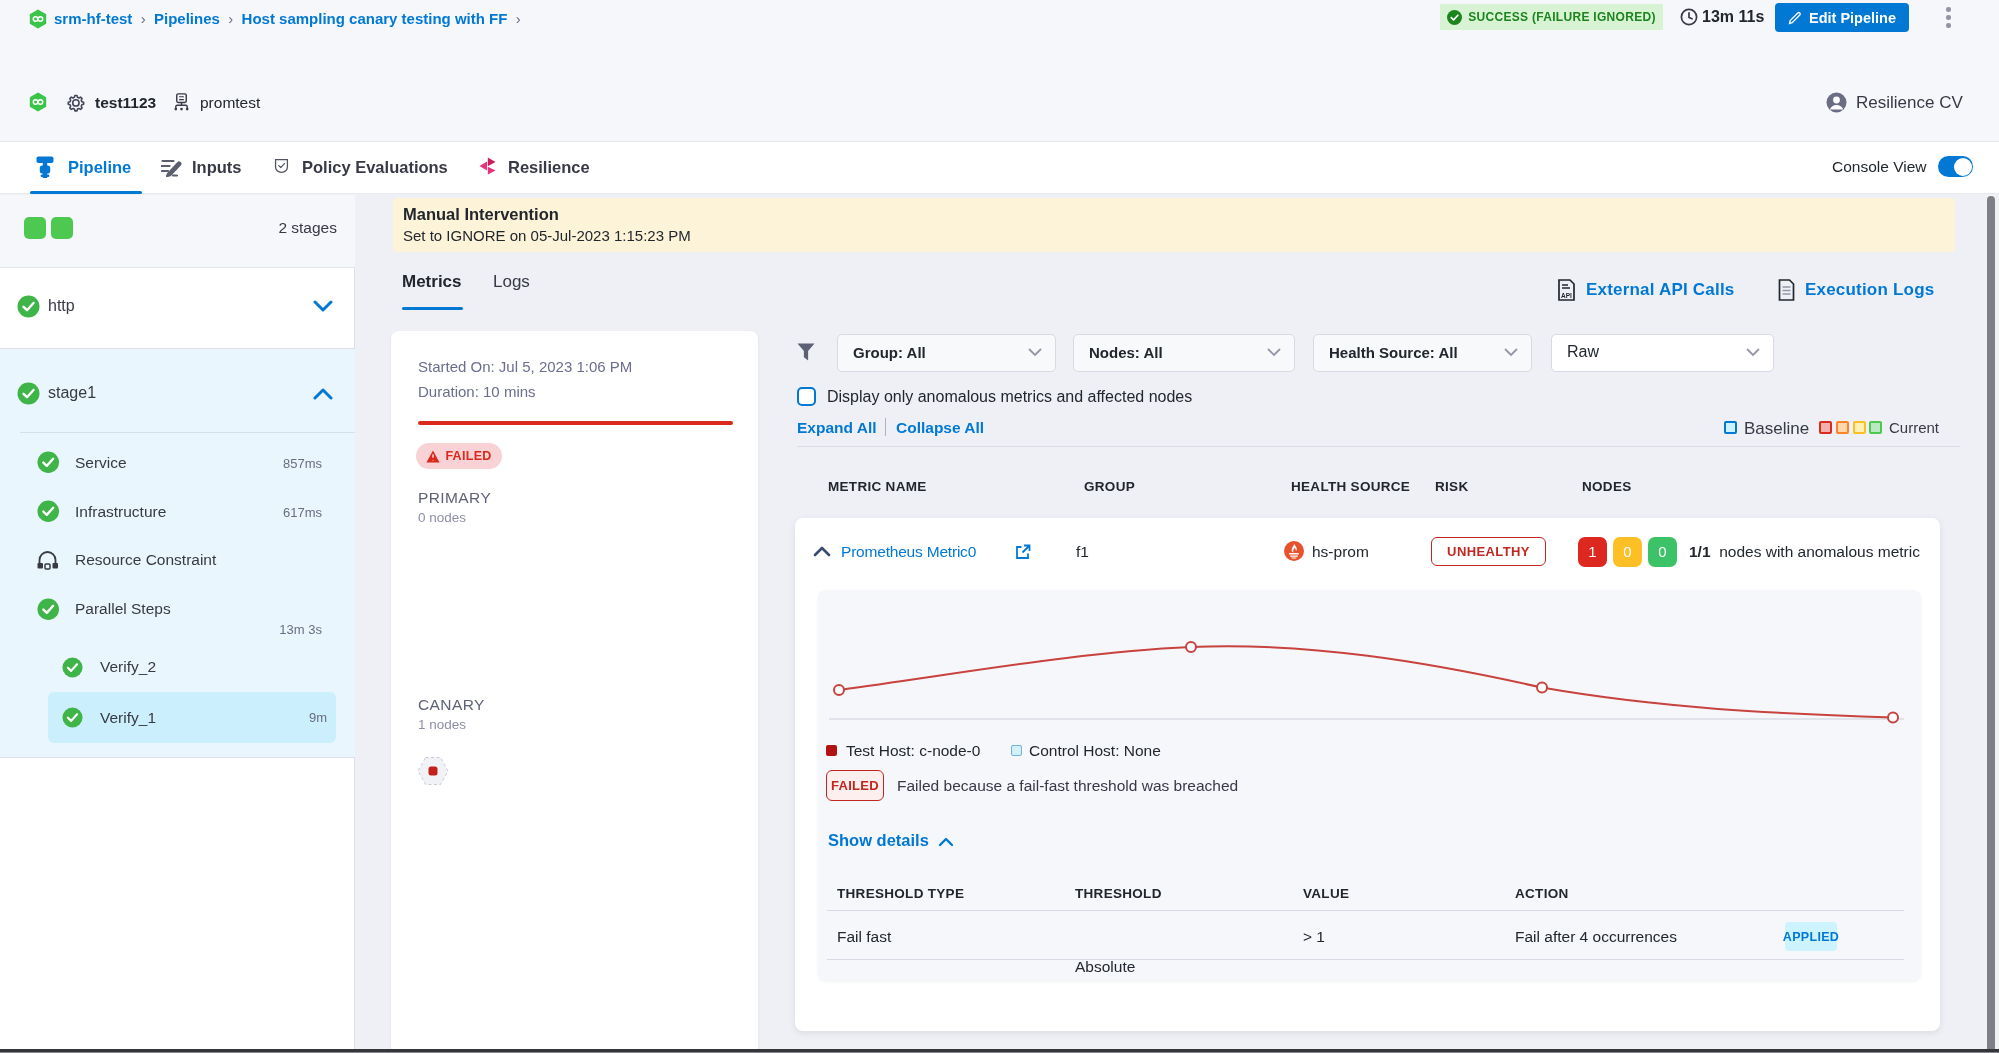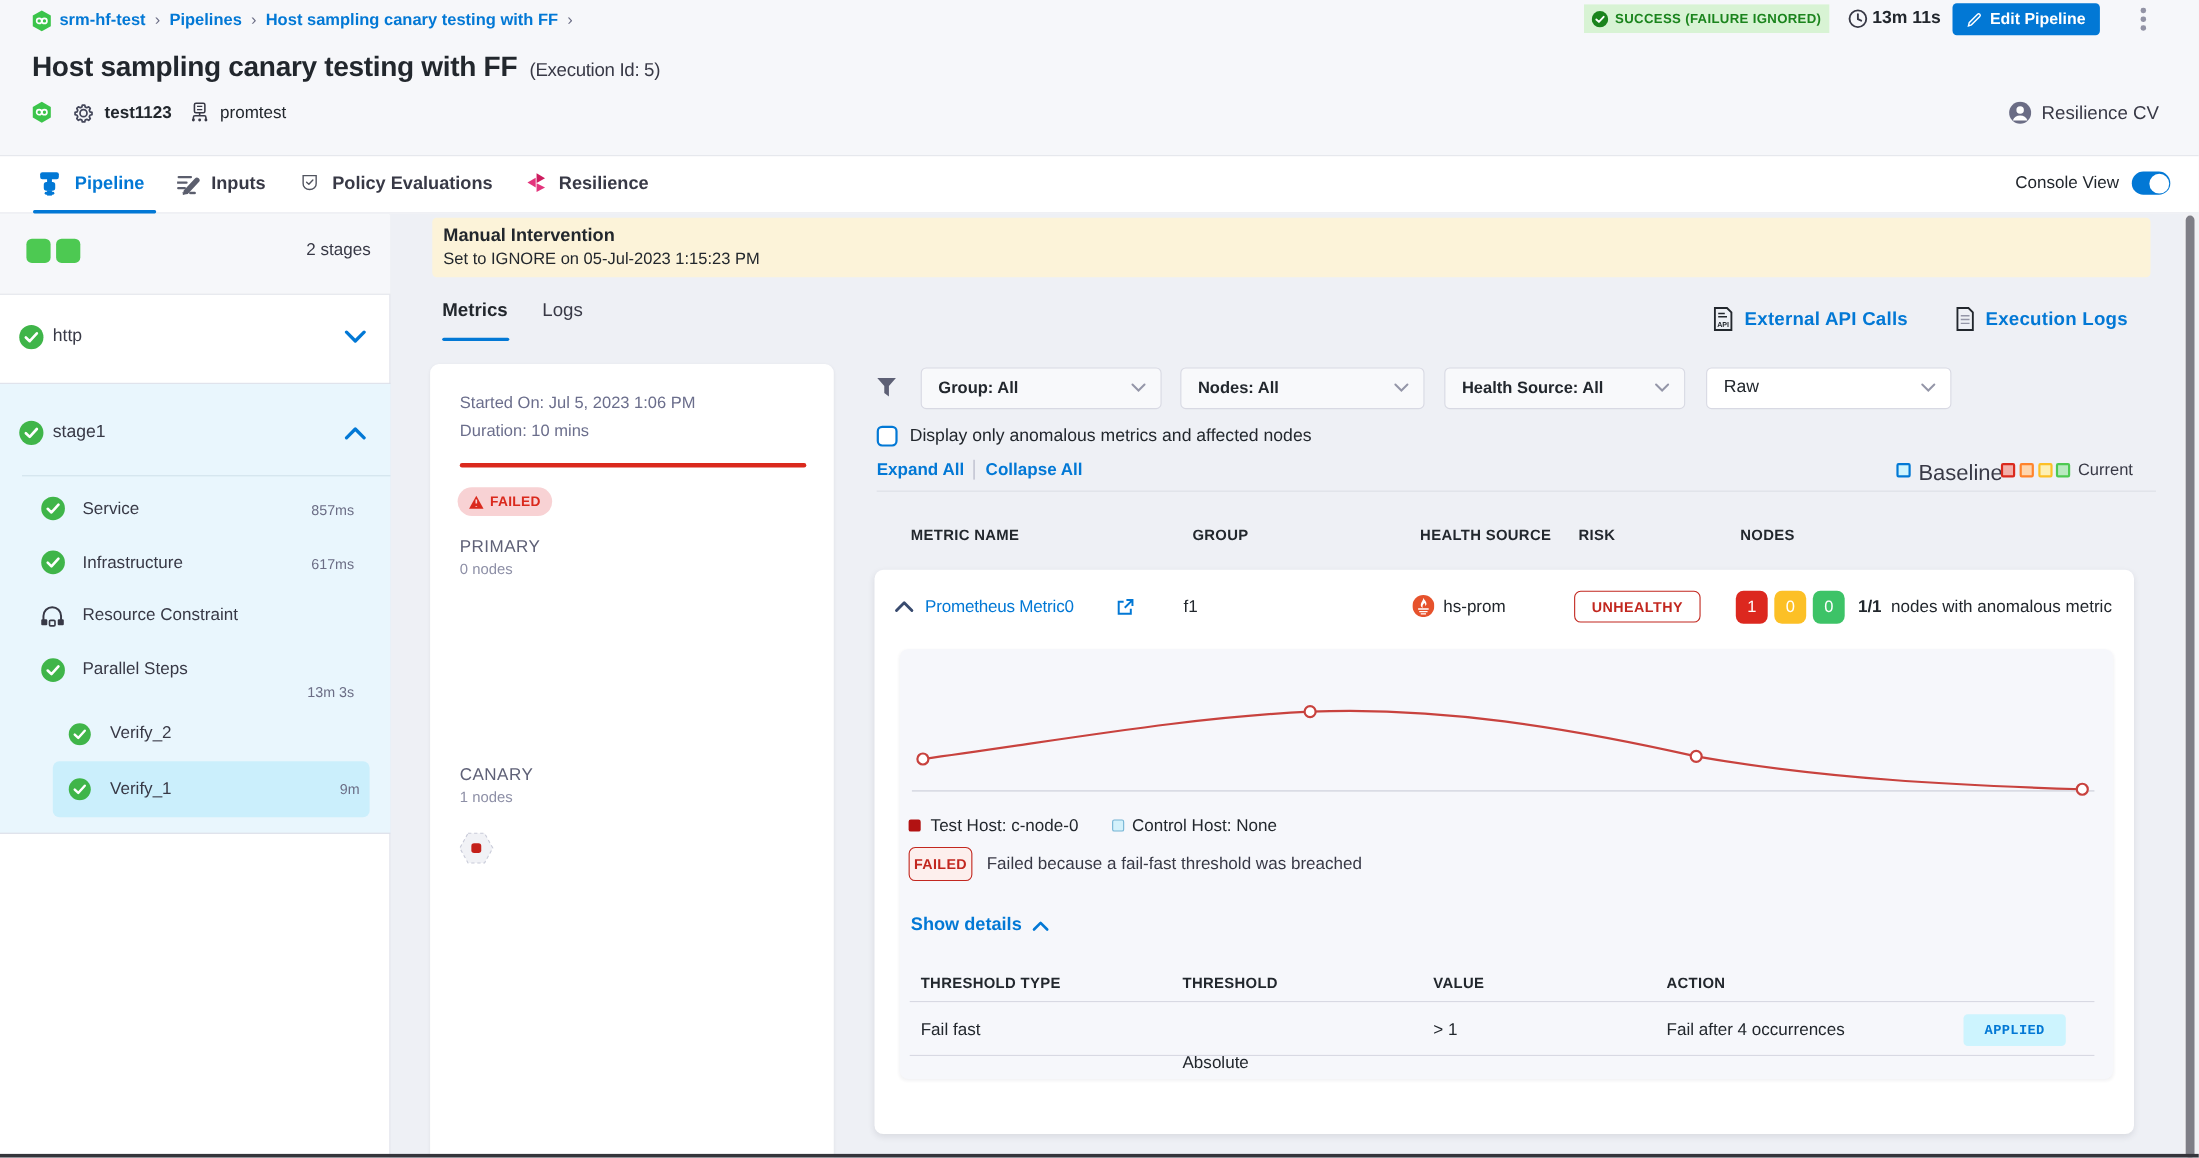--- a/index.html
+++ b/index.html
@@ -43,21 +43,20 @@
       </svg>
     <span style="font-size:14.5px;font-weight:600;color:#fff;">Edit Pipeline</span>
   </div>
 
   <div class="abs" style="left:1946px;top:7px;">
     <div style="width:4.5px;height:4.5px;border-radius:50%;background:#9293a5;margin-bottom:3.5px;"></div>
     <div style="width:4.5px;height:4.5px;border-radius:50%;background:#9293a5;margin-bottom:3.5px;"></div>
     <div style="width:4.5px;height:4.5px;border-radius:50%;background:#9293a5;"></div>
   </div>
 
-  <div class="abs" style="left:29px;top:47px;font-size:25.5px;font-weight:bold;color:#22272d;letter-spacing:-0.3px;">Host sampling canary testing with FF <span style="font-size:17px;font-weight:400;color:#383946;">&nbsp;(Execution Id: 5)</span></div>
 
   <div class="abs" style="left:29px;top:92px;width:18px;height:20px;">
     <svg width="18" height="20" viewBox="0 0 18 20">
       <path d="M9 0.5 L17.2 5.2 L17.2 14.8 L9 19.5 L0.8 14.8 L0.8 5.2 Z" fill="#3bc44a"></path>
       <circle cx="6.6" cy="10" r="2.3" fill="none" stroke="#fff" stroke-width="1.5"></circle>
       <circle cx="11.4" cy="10" r="2.3" fill="none" stroke="#fff" stroke-width="1.5"></circle>
     </svg>
   </div>
   <svg class="abs" style="left:66px;top:93px;" width="19" height="19" viewBox="0 0 24 24">
       <path fill="none" stroke="#44475a" stroke-width="2" stroke-linejoin="round" d="M13.9 3.2 l0.6 2.3 1.8 0.75 2.1-1.1 1.9 1.9 -1.1 2.1 0.75 1.8 2.3 0.6 v2.7 l-2.3 0.6 -0.75 1.8 1.1 2.1 -1.9 1.9 -2.1-1.1 -1.8 0.75 -0.6 2.3 h-2.7 l-0.6-2.3 -1.8-0.75 -2.1 1.1 -1.9-1.9 1.1-2.1 -0.75-1.8 -2.3-0.6 v-2.7 l2.3-0.6 0.75-1.8 -1.1-2.1 1.9-1.9 2.1 1.1 1.8-0.75 0.6-2.3 Z"></path>
@@ -259,21 +258,21 @@
     </svg>
 
   <div class="abs" style="left:797px;top:387px;width:19px;height:19px;background:#fff;border:2px solid #0278d5;border-radius:5px;"></div>
   <div class="abs" style="left:827px;top:388px;font-size:16px;color:#22272d;">Display only anomalous metrics and affected nodes</div>
 
   <div class="abs" style="left:797px;top:419px;font-size:15.5px;font-weight:bold;color:#0278d5;">Expand All</div>
   <div class="abs" style="left:885px;top:418px;width:1px;height:18px;background:#b0b1c3;"></div>
   <div class="abs" style="left:896px;top:419px;font-size:15.5px;font-weight:bold;color:#0278d5;">Collapse All</div>
 
   <div class="abs" style="left:1724px;top:421px;width:13px;height:13px;background:#cdf4fe;border:2px solid #0278d5;border-radius:2px;"></div>
-  <div class="abs" style="left:1744px;top:419px;font-size:20px;color:#383946;">Baseline</div>
+  <div class="abs" style="left:1744px;top:419px;font-size:17px;color:#383946;">Baseline</div>
   <div class="abs" style="left:1819px;top:421px;width:13px;height:13px;background:#f2b0aa;border:2px solid #da291d;border-radius:2px;"></div>
   <div class="abs" style="left:1836px;top:421px;width:13px;height:13px;background:#fed6ae;border:2px solid #ff832b;border-radius:2px;"></div>
   <div class="abs" style="left:1853px;top:421px;width:13px;height:13px;background:#fdf0b4;border:2px solid #fcc026;border-radius:2px;"></div>
   <div class="abs" style="left:1869px;top:421px;width:13px;height:13px;background:#b8e9c0;border:2px solid #4dc952;border-radius:2px;"></div>
   <div class="abs" style="left:1889px;top:419px;font-size:15px;color:#383946;">Current</div>
 
   <div class="abs" style="left:797px;top:446px;width:1163px;height:1px;background:#dcdee6;"></div>
 
   <div class="abs" style="left:828px;top:479px;font-size:13.5px;font-weight:bold;color:#22272d;letter-spacing:0.3px;">METRIC NAME</div>
   <div class="abs" style="left:1084px;top:479px;font-size:13.5px;font-weight:bold;color:#22272d;letter-spacing:0.3px;">GROUP</div>
@@ -334,21 +333,21 @@
 
   <div class="abs" style="left:837px;top:886px;font-size:13.5px;font-weight:bold;color:#22272d;letter-spacing:0.3px;">THRESHOLD TYPE</div>
   <div class="abs" style="left:1075px;top:886px;font-size:13.5px;font-weight:bold;color:#22272d;letter-spacing:0.3px;">THRESHOLD</div>
   <div class="abs" style="left:1303px;top:886px;font-size:13.5px;font-weight:bold;color:#22272d;letter-spacing:0.3px;">VALUE</div>
   <div class="abs" style="left:1515px;top:886px;font-size:13.5px;font-weight:bold;color:#22272d;letter-spacing:0.3px;">ACTION</div>
   <div class="abs" style="left:827px;top:910px;width:1077px;height:1px;background:#d8d9e3;"></div>
   <div class="abs" style="left:837px;top:928px;font-size:15.5px;color:#22272d;">Fail fast</div>
   <div class="abs" style="left:1075px;top:928px;font-size:15.5px;color:#22272d;margin-top:30px;">Absolute</div>
   <div class="abs" style="left:1303px;top:928px;font-size:15.5px;color:#22272d;">&gt; 1</div>
   <div class="abs" style="left:1515px;top:928px;font-size:15.5px;color:#22272d;">Fail after 4 occurrences</div>
-  <div class="abs" style="left:1785px;top:922px;width:93px;height:29px;background:#cdf4fe;border-radius:4px;display:flex;align-items:center;justify-content:center;font-family:Liberation Mono, monospace;">
+  <div class="abs" style="left:1785px;top:922px;width:52px;height:29px;background:#cdf4fe;border-radius:4px;display:flex;align-items:center;justify-content:center;">
       <span style="font-size:12.5px;font-weight:600;color:#0278d5;letter-spacing:0.3px;">APPLIED</span>
     </div>
   <div class="abs" style="left:827px;top:959px;width:1077px;height:1px;background:#d8d9e3;"></div>
 
   <div class="abs" style="left:1985px;top:195px;width:14px;height:858px;background:#f1f1f4;"></div>
   <div class="abs" style="left:1987px;top:196px;width:8px;height:857px;background:#7e7e86;border-radius:4px;"></div>
 
   <div class="abs" style="left:0;top:1049px;width:1999px;height:3px;background:#35353b;"></div>
   <div class="abs" style="left:0;top:1052px;width:1999px;height:1px;background:#85858d;"></div>
 

